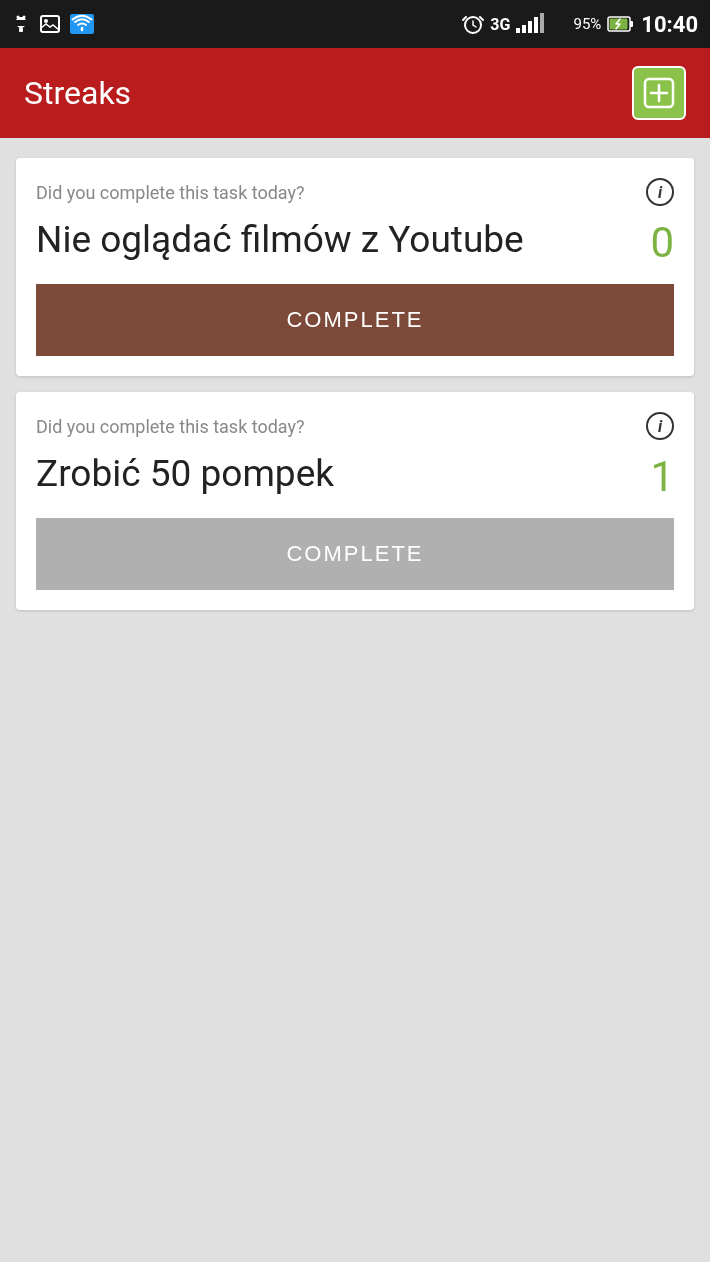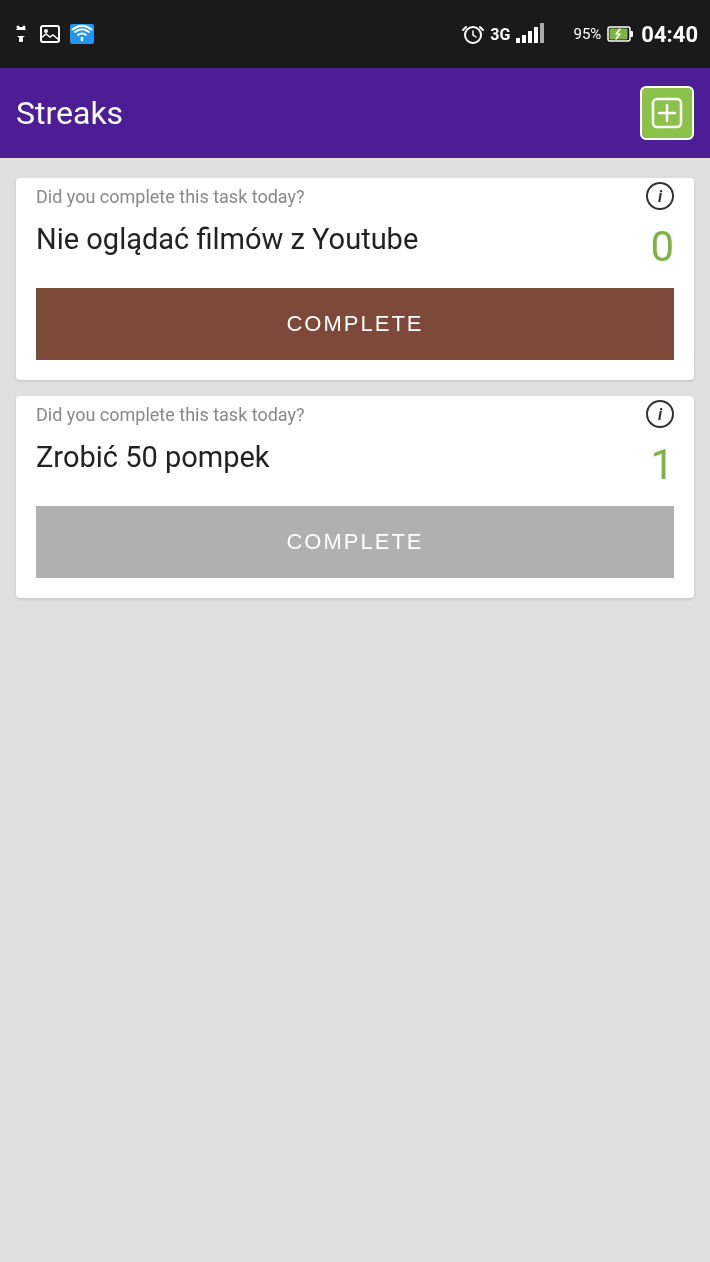--- a/index.html
+++ b/index.html
@@ -12,21 +12,21 @@
       width: 710px;
       height: 1262px;
       background-color: #e0e0e0;
       font-family: 'Roboto', Arial, sans-serif;
       overflow: hidden;
     }
 
     
     .status-bar {
       width: 100%;
-      height: 68px;
+      height: 48px;
       background-color: #1a1a1a;
       display: flex;
       align-items: center;
       justify-content: space-between;
       padding: 0 12px;
     }
 
     .status-bar-left {
       display: flex;
       align-items: center;
@@ -53,25 +53,25 @@
     .status-battery {
       color: white;
       font-size: 15px;
       margin-left: 23px;
     }
 
     
     .app-bar {
       width: 100%;
       height: 90px;
-      background-color: #4c1d95;
-      display: flex;
-      align-items: center;
-      justify-content: space-between;
-      padding: 0 16px;
+      background-color: #b91c1c;
+      display: flex;
+      align-items: center;
+      justify-content: space-between;
+      padding: 0 24px;
     }
 
     .app-title {
       color: white;
       font-size: 32px;
       font-weight: 400;
     }
 
     .add-button {
       width: 54px;
@@ -92,21 +92,21 @@
       display: flex;
       flex-direction: column;
       gap: 16px;
     }
 
     
     .task-card {
       width: 100%;
       background-color: #ffffff;
       border-radius: 4px;
-      padding: 4px 20px 20px 20px;
+      padding: 20px 20px 20px 20px;
       box-shadow: 0 1px 3px rgba(0,0,0,0.15);
     }
 
     .task-card-header {
       display: flex;
       align-items: center;
       justify-content: space-between;
       margin-bottom: 12px;
     }
 
@@ -132,21 +132,21 @@
     }
 
     .task-name-row {
       display: flex;
       align-items: flex-start;
       justify-content: space-between;
       margin-bottom: 20px;
     }
 
     .task-name {
-      font-size: 29px;
+      font-size: 37px;
       font-weight: 400;
       color: #222222;
       line-height: 1.2;
       flex: 1;
     }
 
     .task-streak {
       font-size: 42px;
       font-weight: 400;
       color: #7cb342;
@@ -237,21 +237,21 @@
 
     <span class="status-battery">95%</span>
 
     <svg width="28" height="18" viewBox="0 0 28 18" fill="none">
       <rect x="1" y="2" width="22" height="14" rx="2" stroke="white" stroke-width="1.5"></rect>
       <rect x="23" y="6" width="3" height="6" rx="1" fill="white"></rect>
       <rect x="2.5" y="3.5" width="18" height="11" rx="1" fill="#7cb342"></rect>
       <path d="M13 4l-4 5h4l-4 5" stroke="white" stroke-width="1.5" stroke-linecap="round" stroke-linejoin="round"></path>
     </svg>
 
-    <span class="status-time">04:40</span>
+    <span class="status-time">10:40</span>
   </div>
 </div>
 
 <div class="app-bar">
   <span class="app-title">Streaks</span>
   <div class="add-button">
     <svg width="32" height="32" viewBox="0 0 32 32" fill="none">
       <rect x="2" y="2" width="28" height="28" rx="4" stroke="white" stroke-width="2.5"></rect>
       <path d="M16 8v16M8 16h16" stroke="white" stroke-width="2.5" stroke-linecap="round"></path>
     </svg>

